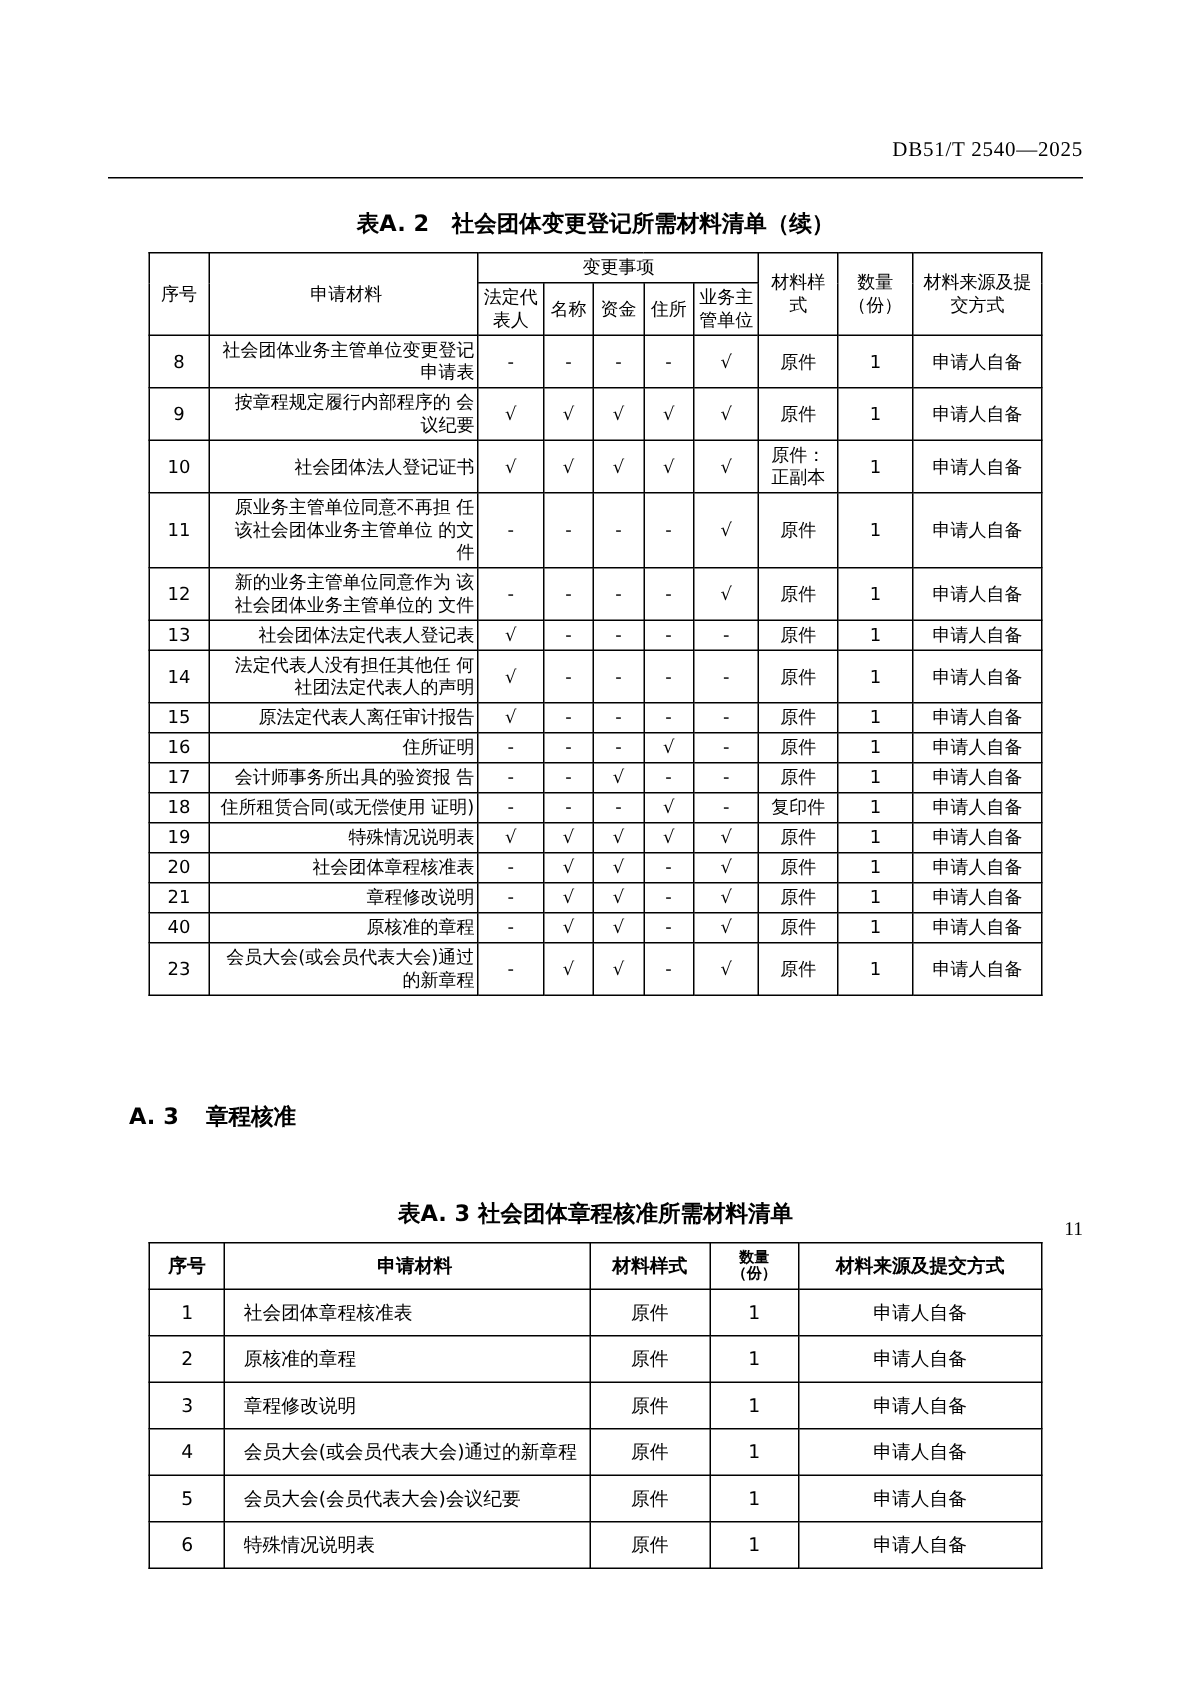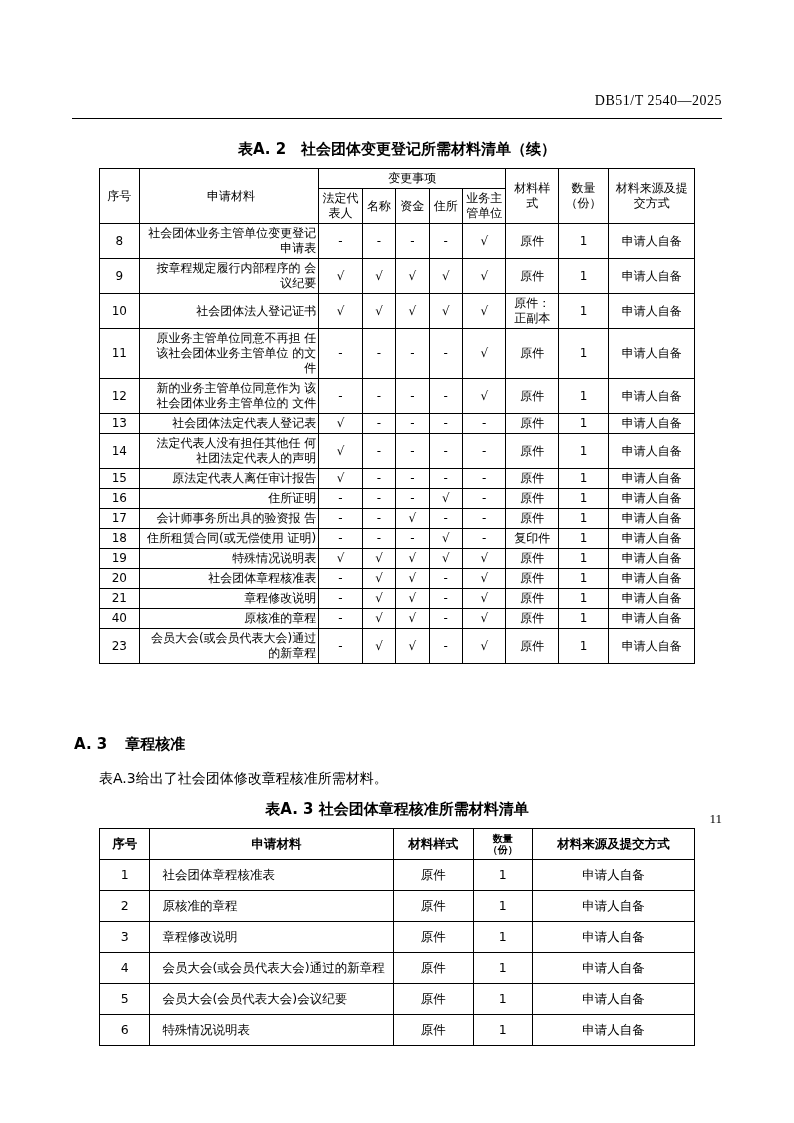--- a/index.html
+++ b/index.html
@@ -78,21 +78,21 @@
   #table-a2 .c-style { width: 54px; }
   #table-a2 .c-qty { width: 48px; }
   #table-a2 .c-src { width: 100px; }
   .v-head {
     font-size: 12px;
     line-height: 1.15;
   }
   .rowtall td { height: 30px; }
   .sec-head {
     position: absolute;
-    left: 74px;
+    left: 86px;
     top: 735px;
     font-size: 15px;
     font-weight: bold;
     font-family: "DejaVu Sans", "Liberation Sans", sans-serif;
   }
   .sec-head .num { margin-right: 18px; }
   .para {
     position: absolute;
     left: 99px;
     top: 770px;
@@ -354,21 +354,20 @@
           <td>1</td>
           <td>申请人自备</td>
         </tr>
     </tbody>
   </table>
 
   <div class="sec-head">
     <span class="num">A. 3</span><span>章程核准</span>
   </div>
 
-  <div class="para">表A.3给出了社会团体修改章程核准所需材料。</div>
 
   <div id="cap-a3" class="table-caption">表A. 3 社会团体章程核准所需材料清单</div>
 
   <table id="table-a3" class="grid">
     <thead>
       <tr>
         <th class="a-no">序号</th>
         <th class="a-mat" style="text-align:center;">申请材料</th>
         <th class="a-style">材料样式</th>
         <th class="a-qty">

